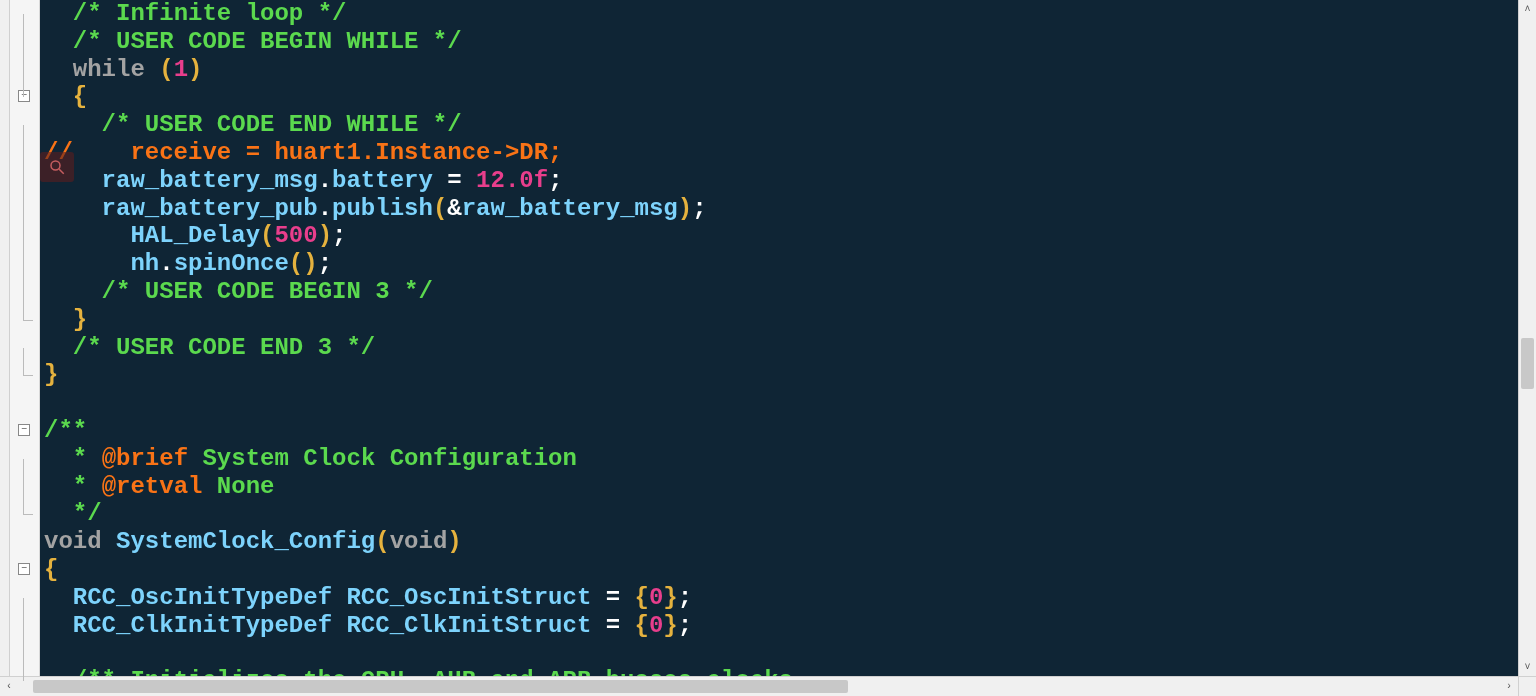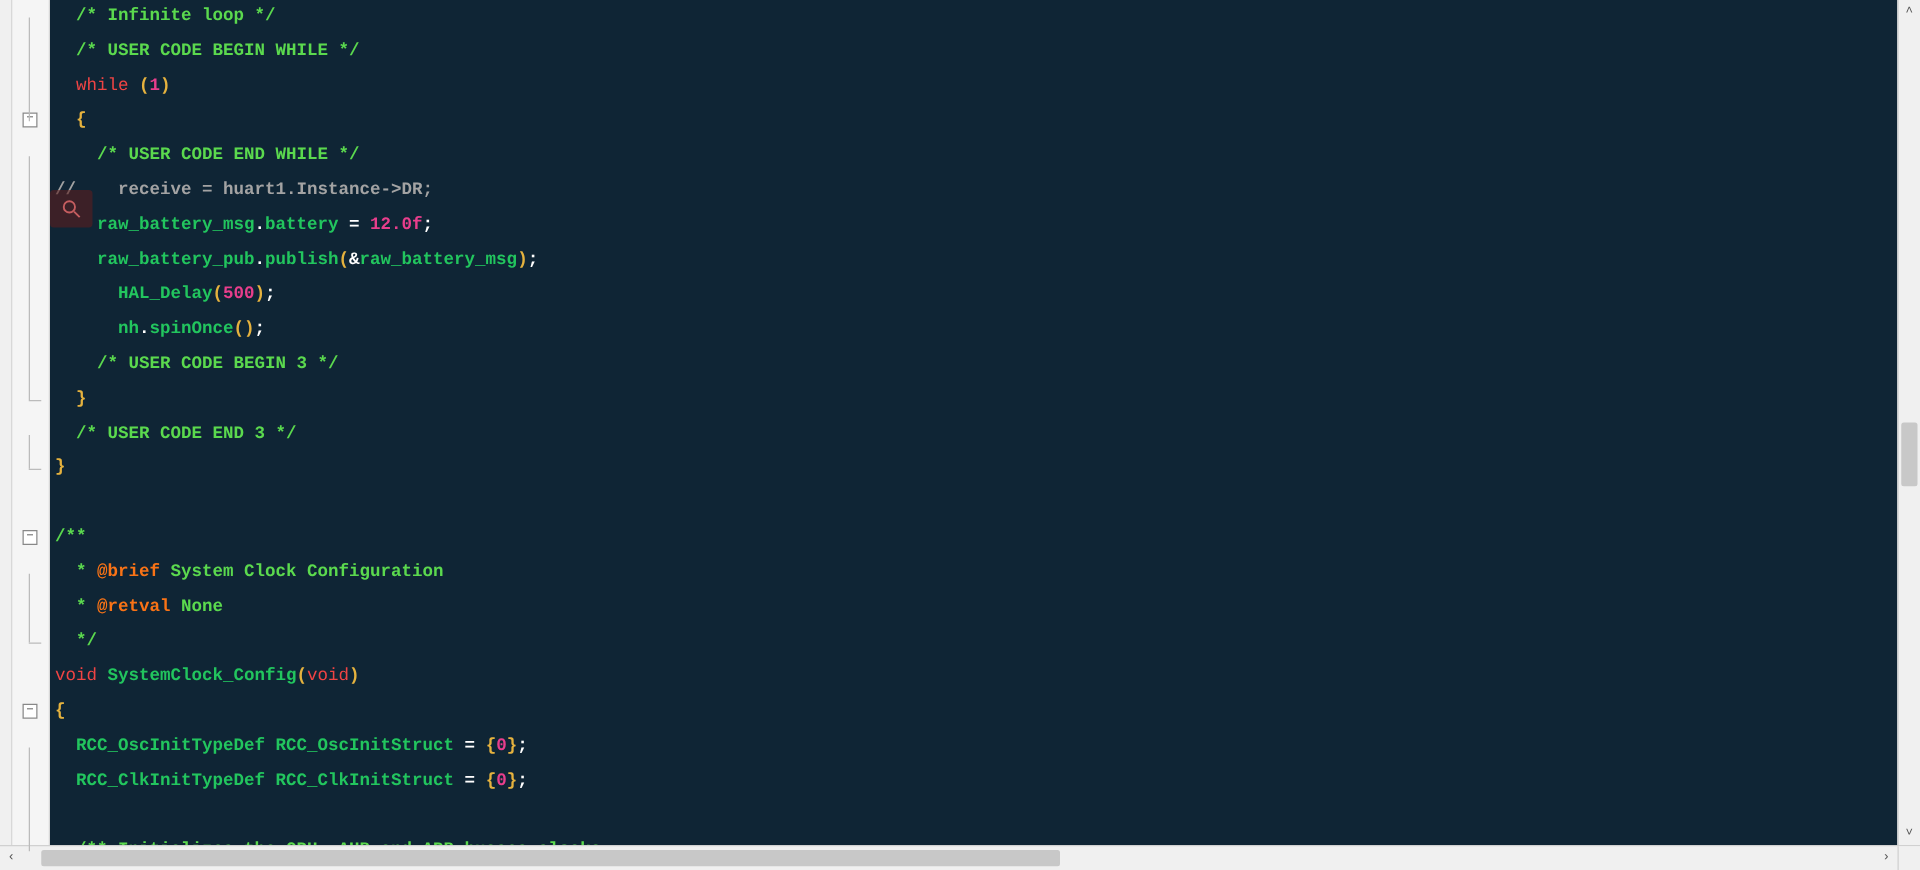--- a/index.html
+++ b/index.html
@@ -7,31 +7,31 @@
   .app { display: flex; flex-direction: column; width: 100%; height: 100%; }
   .main-row { display: flex; flex: 1; min-height: 0; }
   .left-gutter { width: 10px; background: #f0f0f0; border-right: 1px solid #d0d0d0; }
 
   .fold-col { width: 30px; background: #f5f5f5; border-right: 1px solid #d8d8d8; position: relative; }
   .fold-mark { position: absolute; left: 8px; width: 12px; height: 12px; border: 1px solid #888; background: #fff; font-size: 10px; line-height: 10px; text-align: center; color: #555; cursor: pointer; }
   .fold-line-v { position: absolute; left: 13px; width: 1px; background: #bbb; }
   .fold-line-end { position: absolute; left: 13px; width: 10px; height: 1px; background: #bbb; }
 
   .editor { flex: 1; background: #0f2535; position: relative; overflow: hidden; }
-  .code { font-size: 14px; line-height: 27.8px; padding-left: 4px; white-space: pre; color: #ffffff; font-weight: 600; }
+  .code { font-size: 24px; line-height: 27.8px; padding-left: 4px; white-space: pre; color: #ffffff; font-weight: 600; }
   .code-line { height: 27.8px; }
 
   .tok-comment   { color: #5bd94e; }
-  .tok-commented { color: #a3a3a3; }
-  .tok-keyword   { color: #ef4444; font-weight: 400; }
+  .tok-commented { color: #f97316; }
+  .tok-keyword   { color: #a3a3a3; font-weight: 700; }
   .tok-brace     { color: #e5b23e; font-weight: 700; }
   .tok-paren     { color: #e5b23e; font-weight: 700; }
   .tok-num       { color: #e83e8c; }
   .tok-op        { color: #ffffff; }
-  .tok-ident     { color: #22c55e; text-align: right; }
+  .tok-ident     { color: #7dd3fc; text-align: right; }
   .tok-doxytag   { color: #f97316; }
   .tok-semi      { color: #ffffff; }
 
   .vscroll { width: 18px; background: #f0f0f0; border-left: 1px solid #d0d0d0; position: relative; }
   .vscroll .arrow { width: 100%; height: 18px; display: flex; align-items: center; justify-content: center; font-size: 10px; color: #555; cursor: pointer; user-select: none; }
   .vscroll .track { position: absolute; top: 18px; bottom: 18px; left: 0; right: 0; }
   .vscroll .thumb { position: absolute; left: 2px; right: 2px; background: #c8c8c8; border-radius: 2px; }
 
   .hscroll-row { height: 20px; background: #f0f0f0; display: flex; align-items: stretch; border-top: 1px solid #d0d0d0; }
   .hscroll-row .arrow { width: 18px; display: flex; align-items: center; justify-content: center; font-size: 10px; color: #555; cursor: pointer; user-select: none; }

